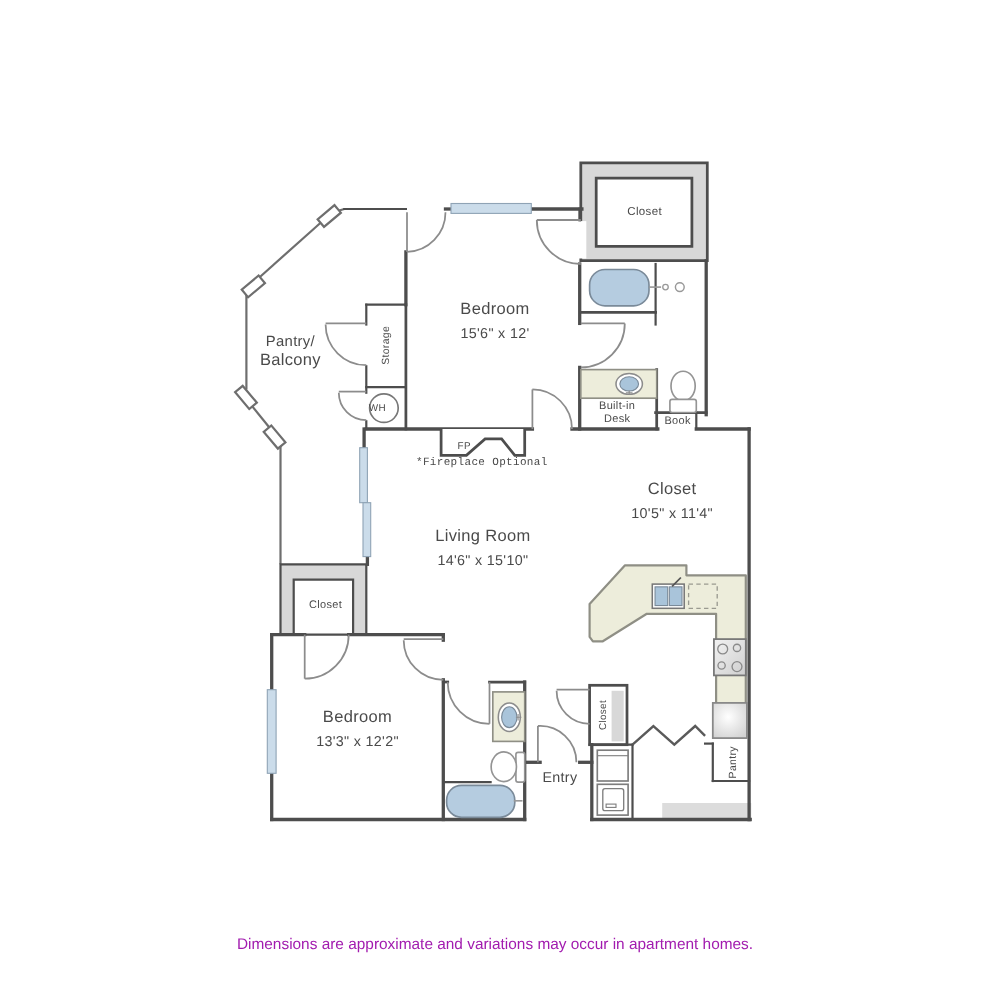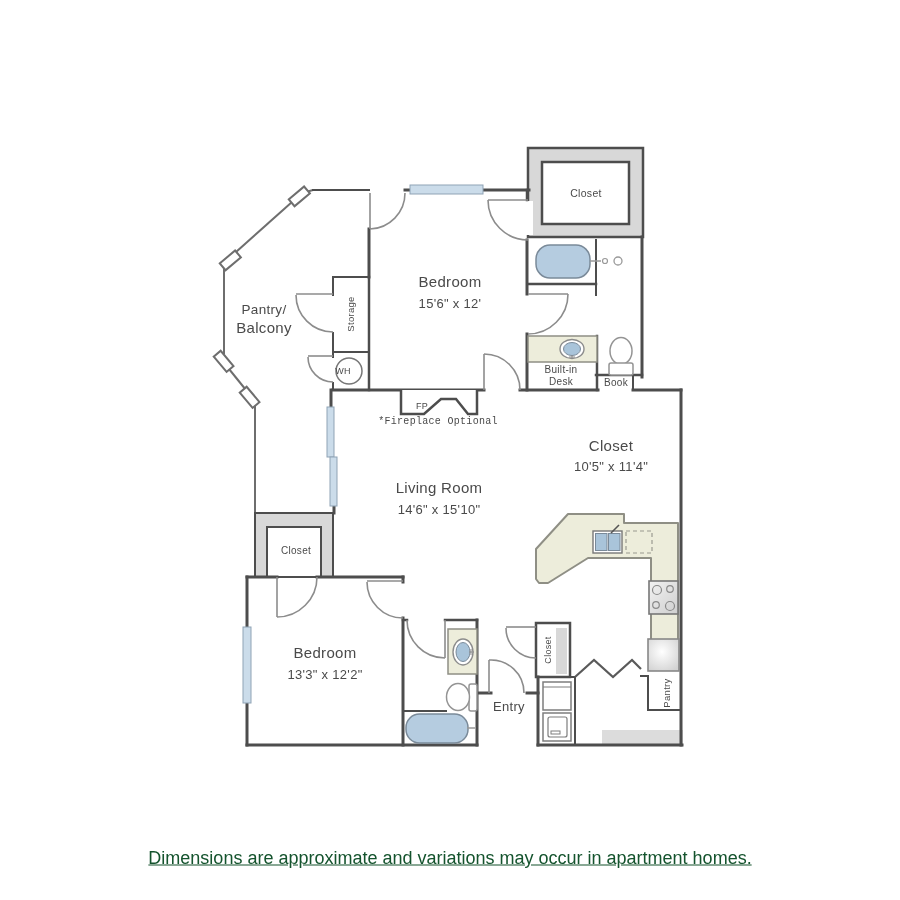--- a/index.html
+++ b/index.html
@@ -8,21 +8,21 @@
   #plan-svg{position:absolute;left:0;top:0;}
   .lbl{position:absolute;transform:translate(-50%,-50%);color:#4a4a4a;white-space:nowrap;
        letter-spacing:.3px;line-height:1;}
   .lbl.vert{transform:translate(-50%,-50%) rotate(-90deg);}
   .room-name{font-size:15px;}
   .room-dims{font-size:13px;}
   .small{font-size:10px;}
   .tiny{font-size:9px;}
   .note{font-size:10px;}
   .disclaimer{position:absolute;left:450px;top:858px;transform:translate(-50%,-50%);
-       font-size:18px;color:#14532d;white-space:nowrap;text-decoration:underline;}
+       font-size:14px;color:#a21caf;white-space:nowrap;}
 </style>
 </head>
 <body>
 
 <div id="stage">
 
 <svg id="plan-svg" width="900" height="900" viewBox="0 0 900 900">
   <defs>
     <radialGradient id="fridgeGrad" cx="45%" cy="40%" r="70%">
       <stop offset="0%" stop-color="#ffffff"></stop>

